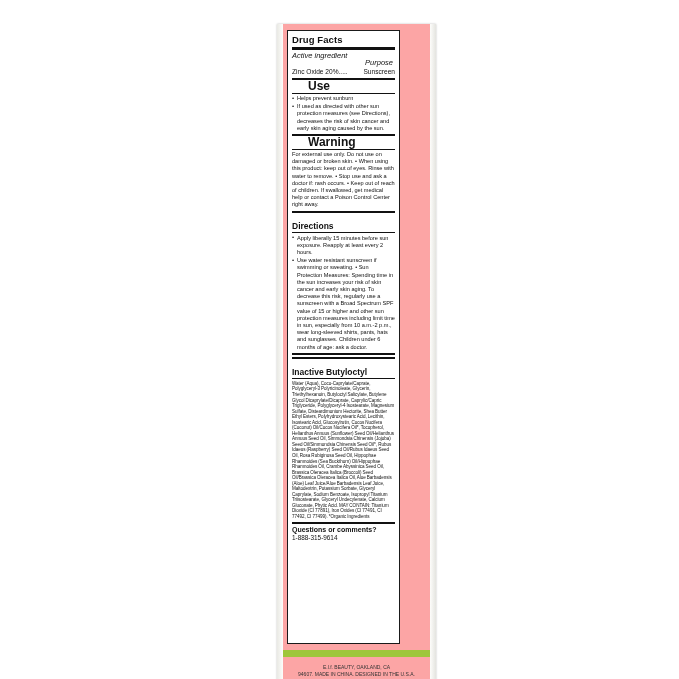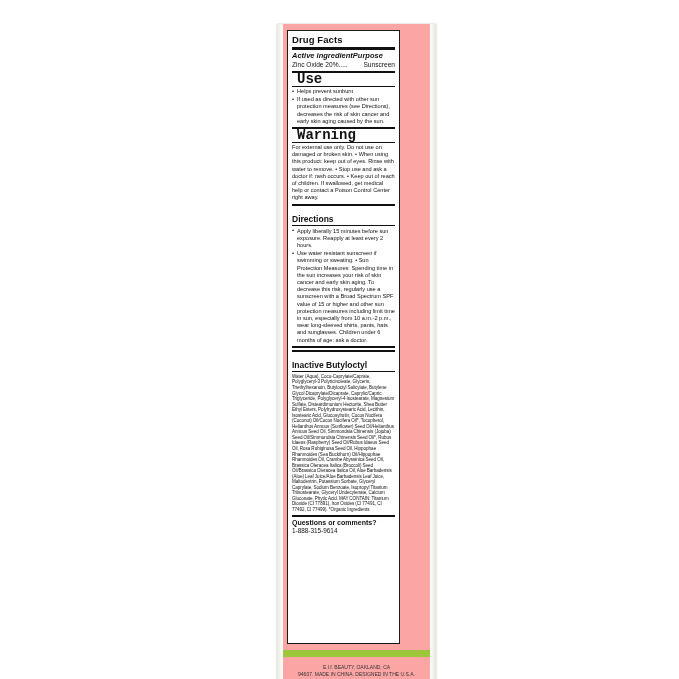--- a/index.html
+++ b/index.html
@@ -69,42 +69,41 @@
   .rule-med {
     border-top: 2px solid #111;
     margin: 2px 0 2px 0;
   }
   .rule-thin {
     border-top: 1px solid #111;
     margin: 1.5px 0 1.5px 0;
   }
 
   .sec-head {
-    font-size: 14px;
+    font-size: 12px;
     font-weight: bold;
     line-height: 9px;
-    margin: 0 0 1px 5px;
-    font-family: Liberation Mono, monospace;
+    margin: 0 0 1px 16px;
   }
   .sec-head-lg {
     font-size: 8.5px;
     font-weight: bold;
     line-height: 10px;
     margin: 8px 0 1px 0;
   }
 
   .ai-row {
     display: flex;
-    justify-content: flex-start;
+    justify-content: space-between;
     font-size: 7.5px;
-    font-weight: bold;
+    font-weight: normal;
     font-style: italic;
     line-height: 8.5px;
   }
-  .ai-row .ai-purpose { padding-right: 2px; }
+  .ai-row .ai-purpose { padding-right: 2px; margin-top: 7px; }
 
   .ai-detail {
     display: flex;
     justify-content: space-between;
     font-size: 6.6px;
     line-height: 8px;
     margin-top: 0.5px;
   }
 
   .body-txt {

